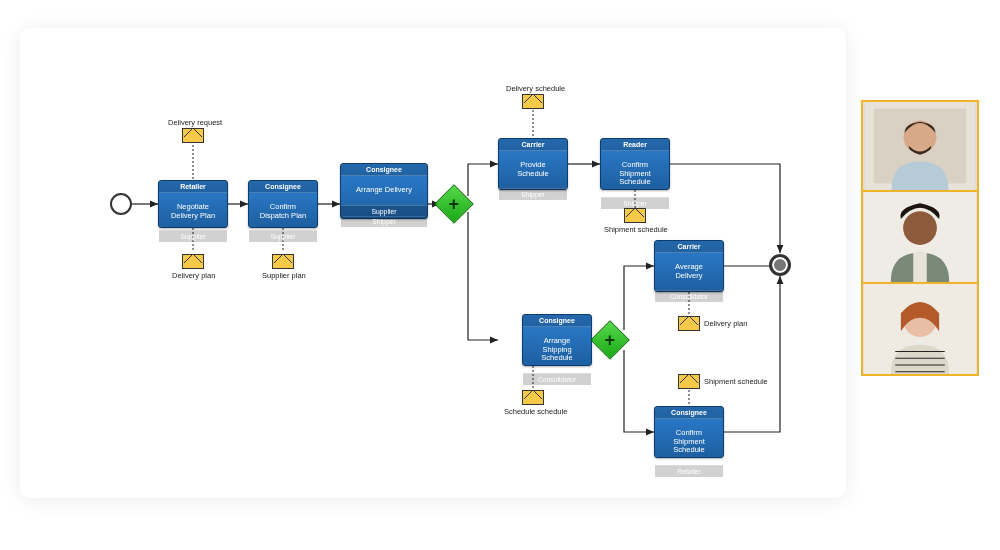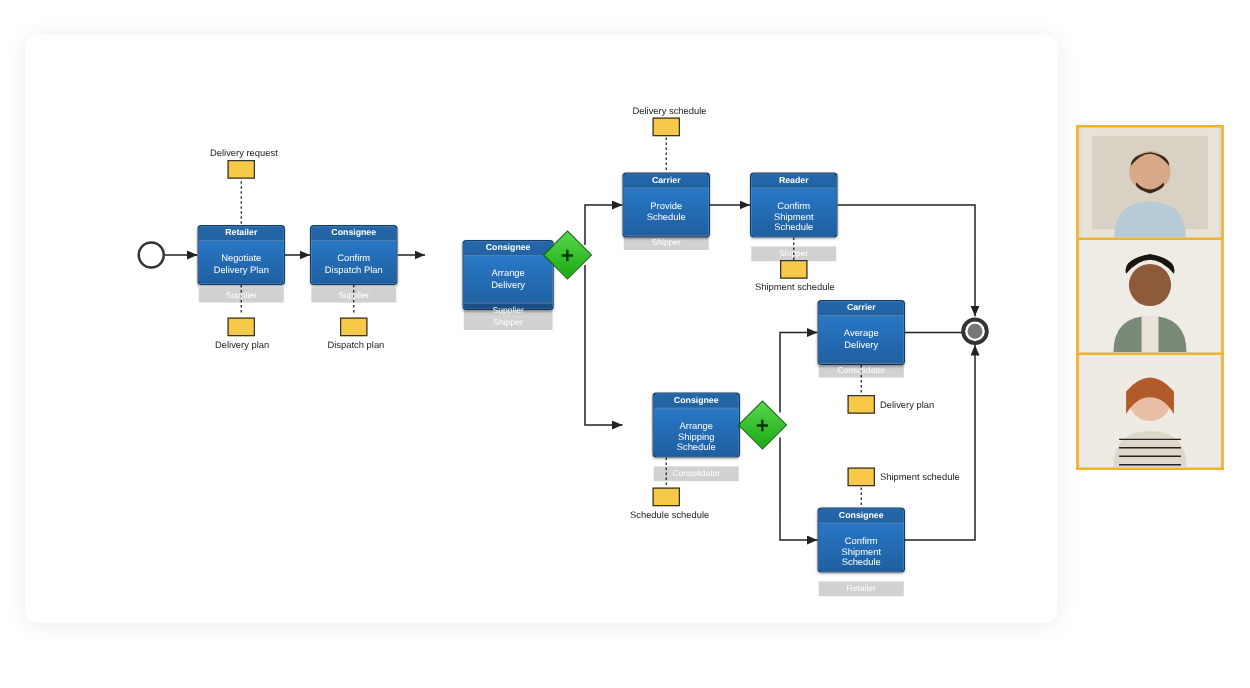--- a/index.html
+++ b/index.html
@@ -181,21 +181,21 @@
       <div class="main">Negotiate Delivery Plan</div>
       <div class="footer">Supplier</div>
     </div>
 
     <div class="node" style="left:228px; top:152px; width:70px; height:48px;">
       <div class="header">Consignee</div>
       <div class="main">Confirm Dispatch Plan</div>
       <div class="footer">Supplier</div>
     </div>
 
-    <div class="node" style="left:320px; top:164px; width:73px; height:56px;margin-left:30px;">
+    <div class="node" style="left:320px; top:135px; width:88px; height:56px;">
       <div class="header">Consignee</div>
       <div class="main">Arrange Delivery</div>
       <div class="footer double">
         <div>Supplier</div>
         <div>Shipper</div>
       </div>
     </div>
 
     <div class="gateway" style="left:420px; top:162px;">
         <span>+</span>
@@ -237,21 +237,21 @@
 
     <div class="end-circle" style="left:749px; top:226px;"></div>
 
     <div class="envelope" style="left:162px; top:100px;"></div>
     <div class="env-label" style="left:148px; top:90px;">Delivery request</div>
 
     <div class="envelope" style="left:162px; top:226px;"></div>
     <div class="env-label" style="left:152px; top:243px;">Delivery plan</div>
 
     <div class="envelope" style="left:252px; top:226px;"></div>
-    <div class="env-label" style="left:242px; top:243px;">Dispatch plan</div>
+    <div class="env-label" style="left:242px; top:243px;">Supplier plan</div>
 
     <div class="envelope" style="left:502px; top:66px;"></div>
     <div class="env-label" style="left:486px; top:56px;">Delivery schedule</div>
 
     <div class="envelope" style="left:604px; top:180px;"></div>
     <div class="env-label" style="left:584px; top:197px;">Shipment schedule</div>
 
     <div class="envelope" style="left:502px; top:362px;"></div>
     <div class="env-label" style="left:484px; top:379px;">Schedule schedule</div>
 

